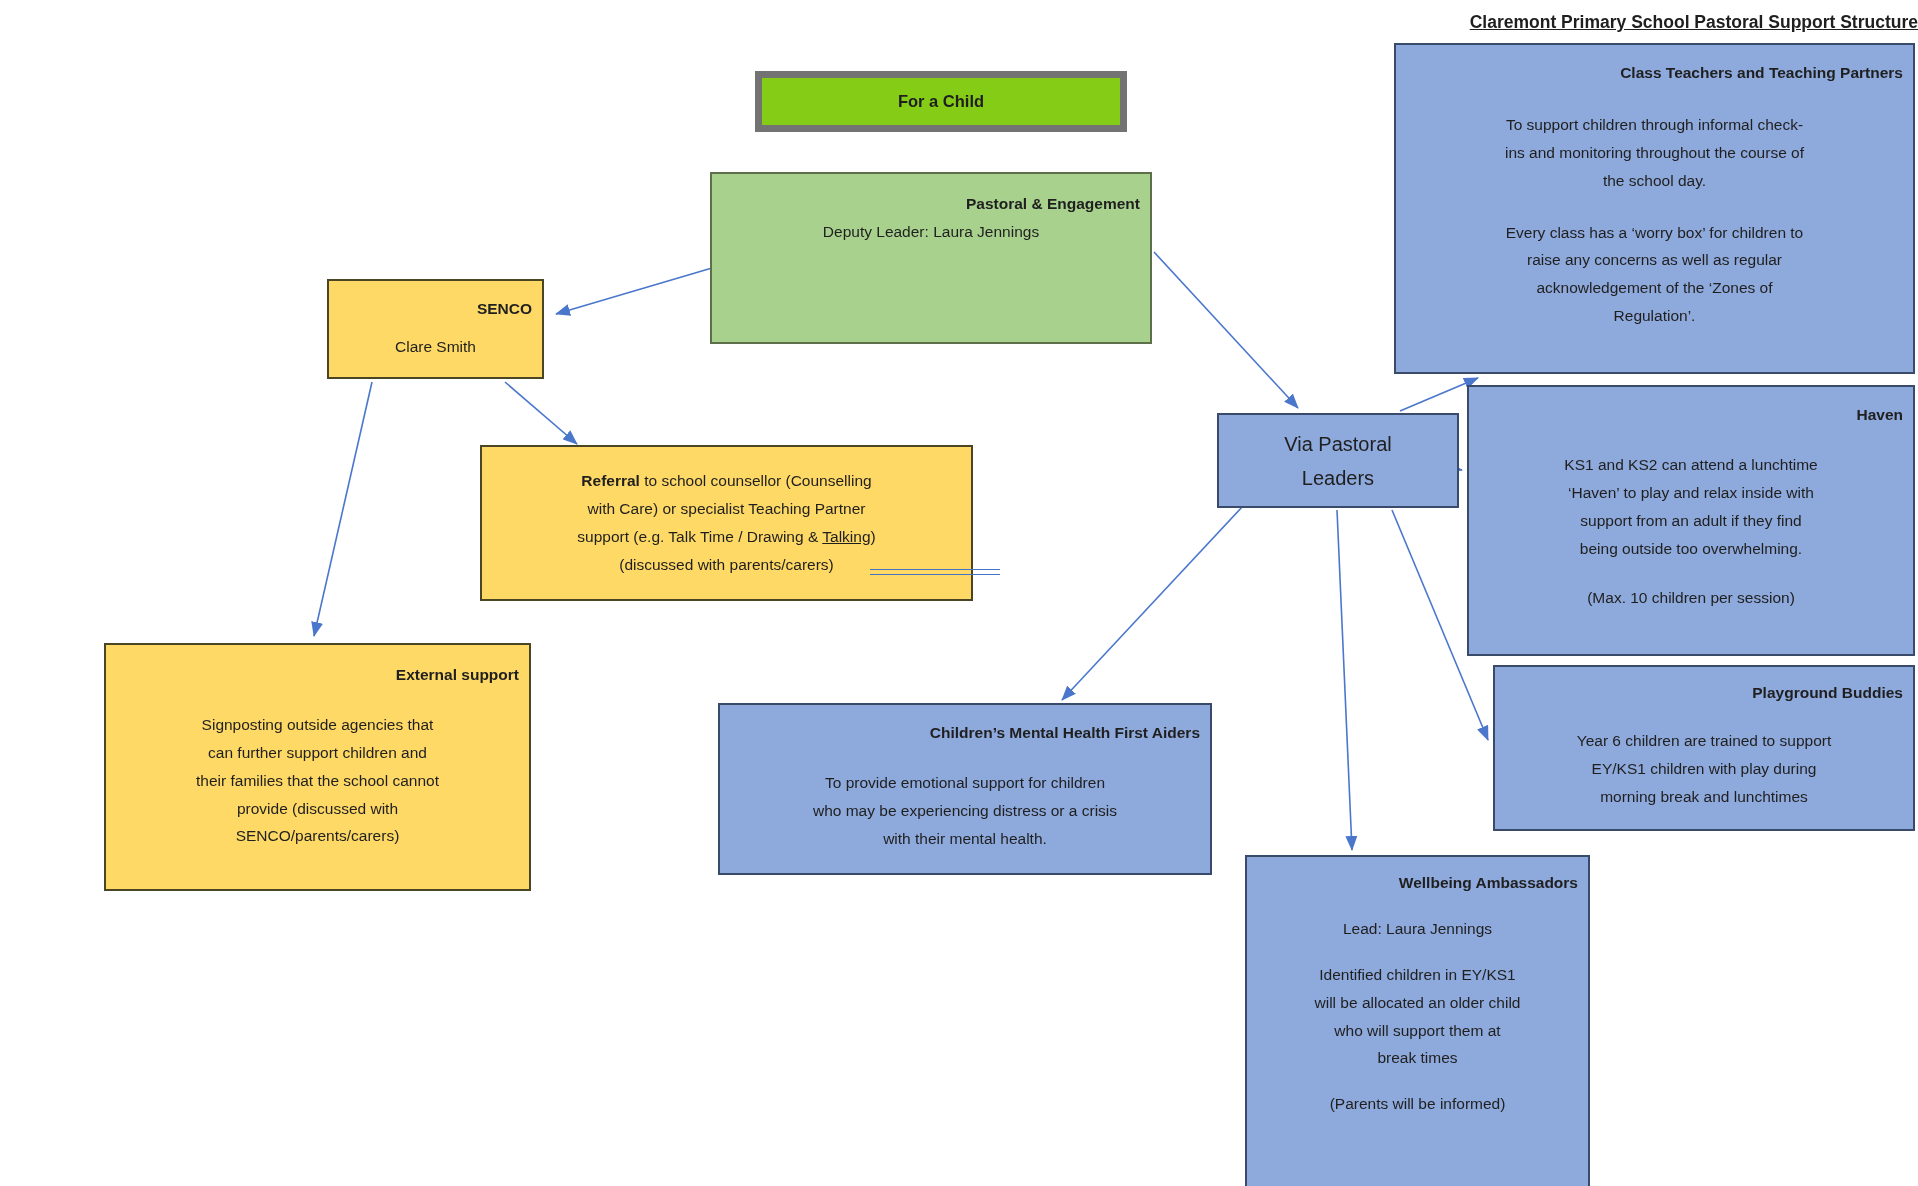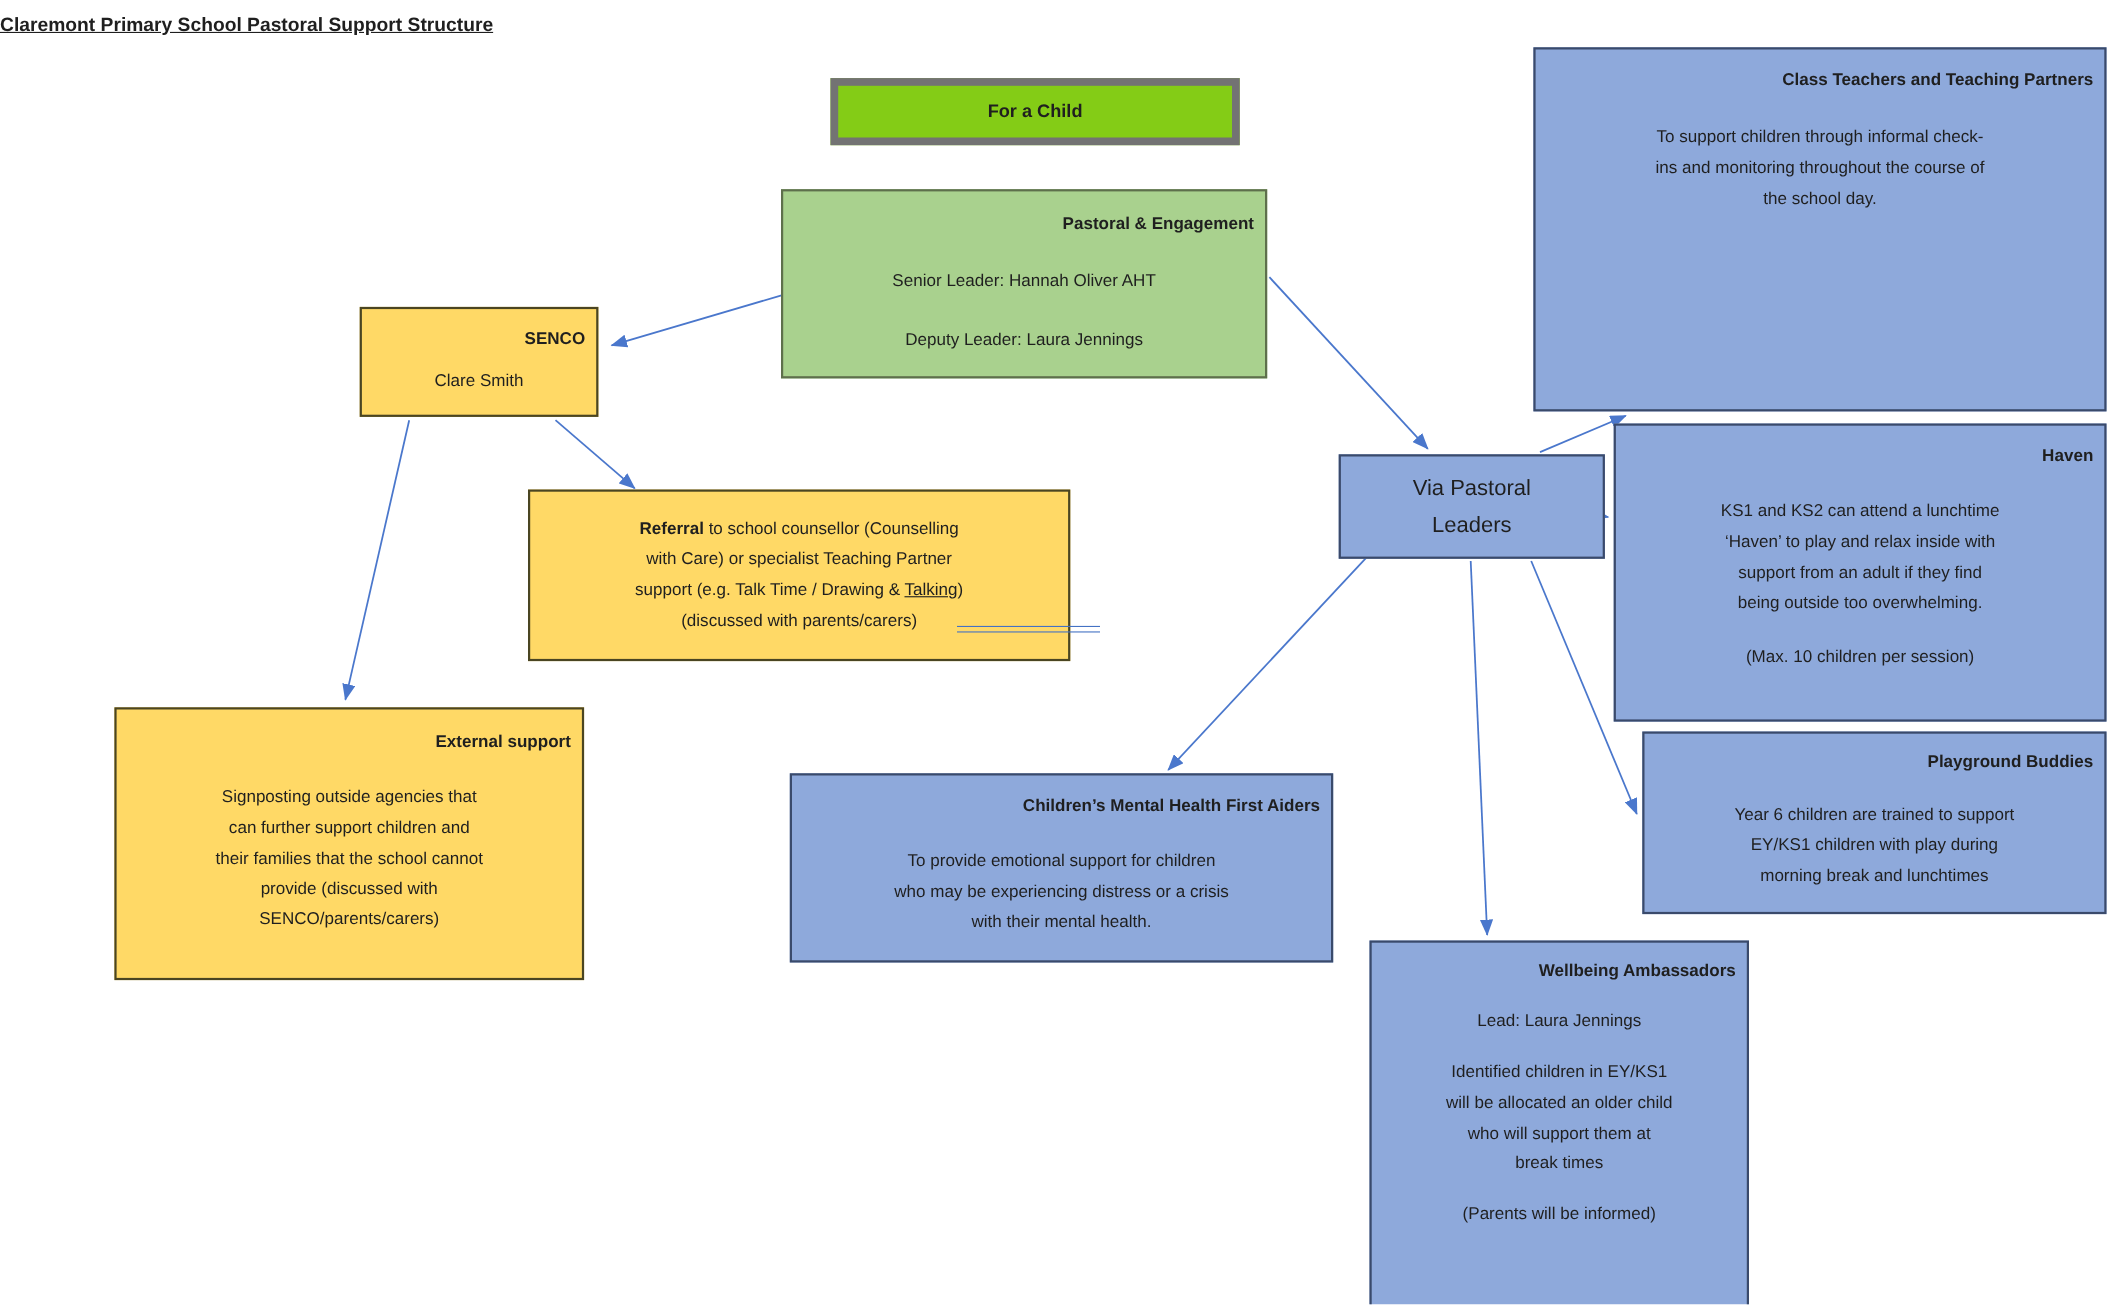--- a/index.html
+++ b/index.html
@@ -6,21 +6,21 @@
   #canvas{
     position:relative;
     width:1918px;height:1186px;
     background:#ffffff;
     font-family:"Liberation Sans", sans-serif;
     color:#1f1f1f;
     overflow:hidden;
   }
   .title{
     position:absolute;top:12px;left:0;width:100%;
-    text-align:left;font-size:17.5px;font-weight:700;
+    text-align:right;font-size:17.5px;font-weight:700;
     text-decoration:underline;
   }
   .box{
     position:absolute;
     box-sizing:border-box;
     text-align:center;
     font-size:15.5px;
     line-height:1.8;
     padding:12px 10px;
   }
@@ -79,21 +79,20 @@
     <line x1="1337" y1="510" x2="1352" y2="850" marker-end="url(#arw)"></line>
     <line x1="1243" y1="506" x2="1062" y2="700" marker-end="url(#arw)"></line>
   </svg>
 
   <div class="box lightgreen box-for-a-child">
     <div class="hd">For a Child</div>
   </div>
 
   <div class="box green box-pastoral">
     <div class="hd">Pastoral &amp; Engagement</div>
-    <div class="p pastoral-gap">Senior Leader: Hannah Oliver AHT</div>
     <div class="p">Deputy Leader: Laura Jennings</div>
   </div>
 
   <div class="box yellow box-senco">
     <div class="hd">SENCO</div>
     <div class="p" style="margin-top:10px;">Clare Smith</div>
   </div>
 
   <div class="box yellow box-referral">
     <div class="p"><span class="b">Referral</span><span> to school counsellor (Counselling
@@ -111,20 +110,24 @@
 their families that the school cannot
 provide (discussed with
 SENCO/parents/carers)</div>
   </div>
 
   <div class="box blue box-class-teachers">
     <div class="hd">Class Teachers and Teaching Partners</div>
     <div class="p" style="margin-top:24px;">To support children through informal check-
 ins and monitoring throughout the course of
 the school day.</div>
+    <div class="p" style="margin-top:24px;">Every class has a ‘worry box’ for children to
+raise any concerns as well as regular
+acknowledgement of the ‘Zones of
+Regulation’.</div>
   </div>
 
   <div class="box blue box-via">
     <div class="p">Via Pastoral
 Leaders</div>
   </div>
 
   <div class="box blue box-haven">
     <div class="hd">Haven</div>
     <div class="p" style="margin-top:22px;">KS1 and KS2 can attend a lunchtime

